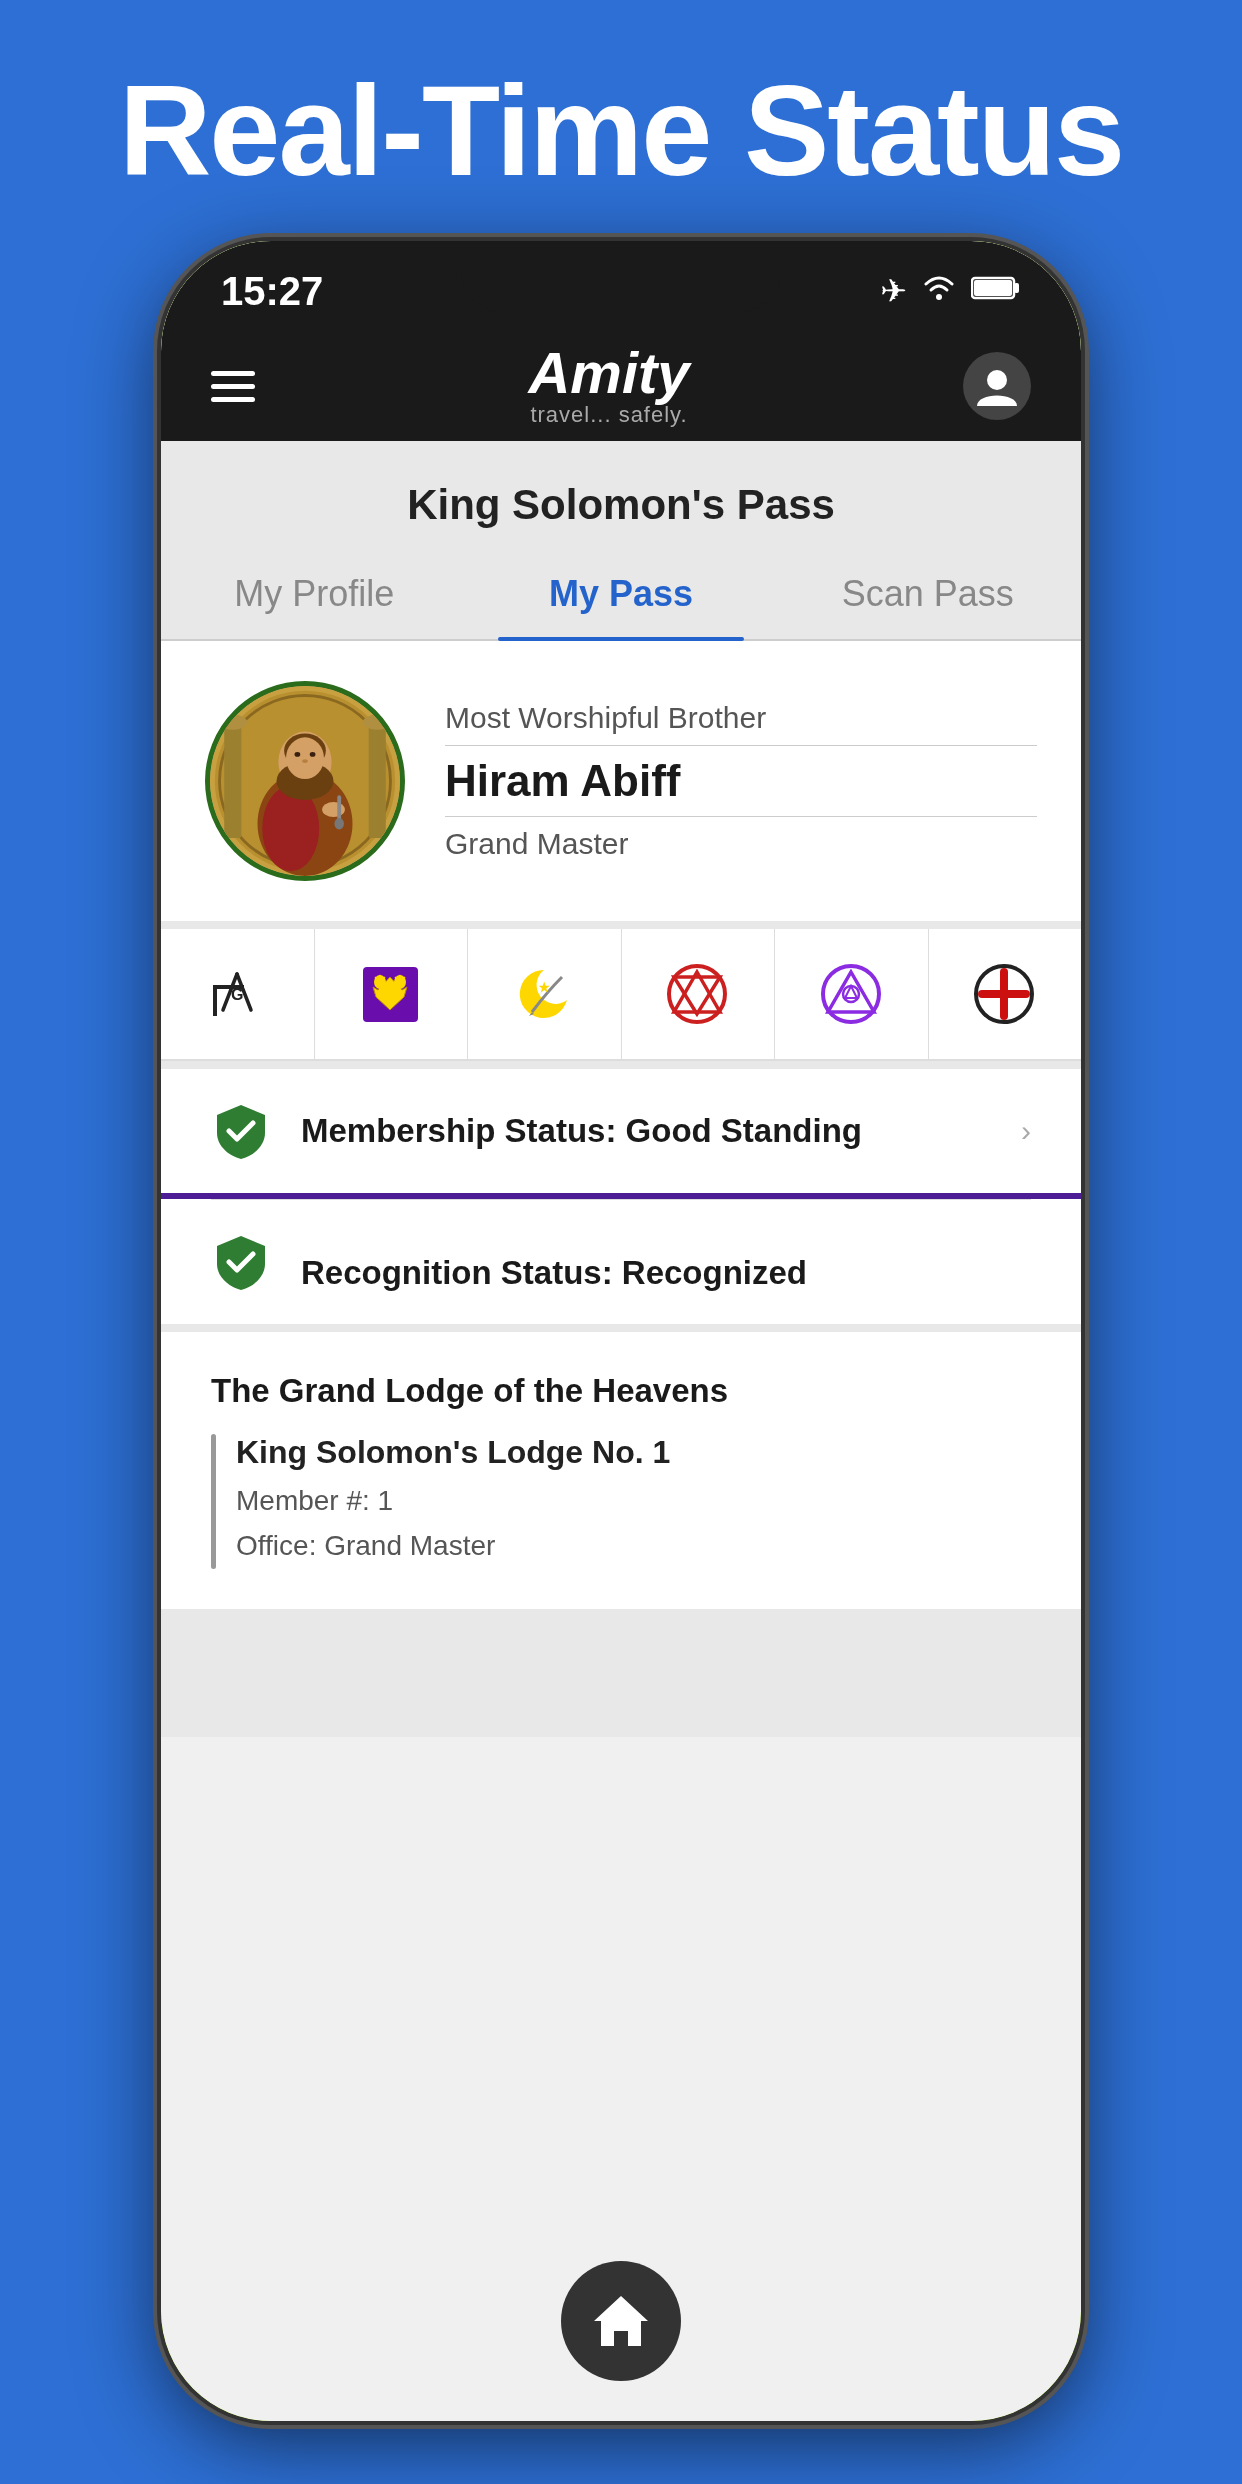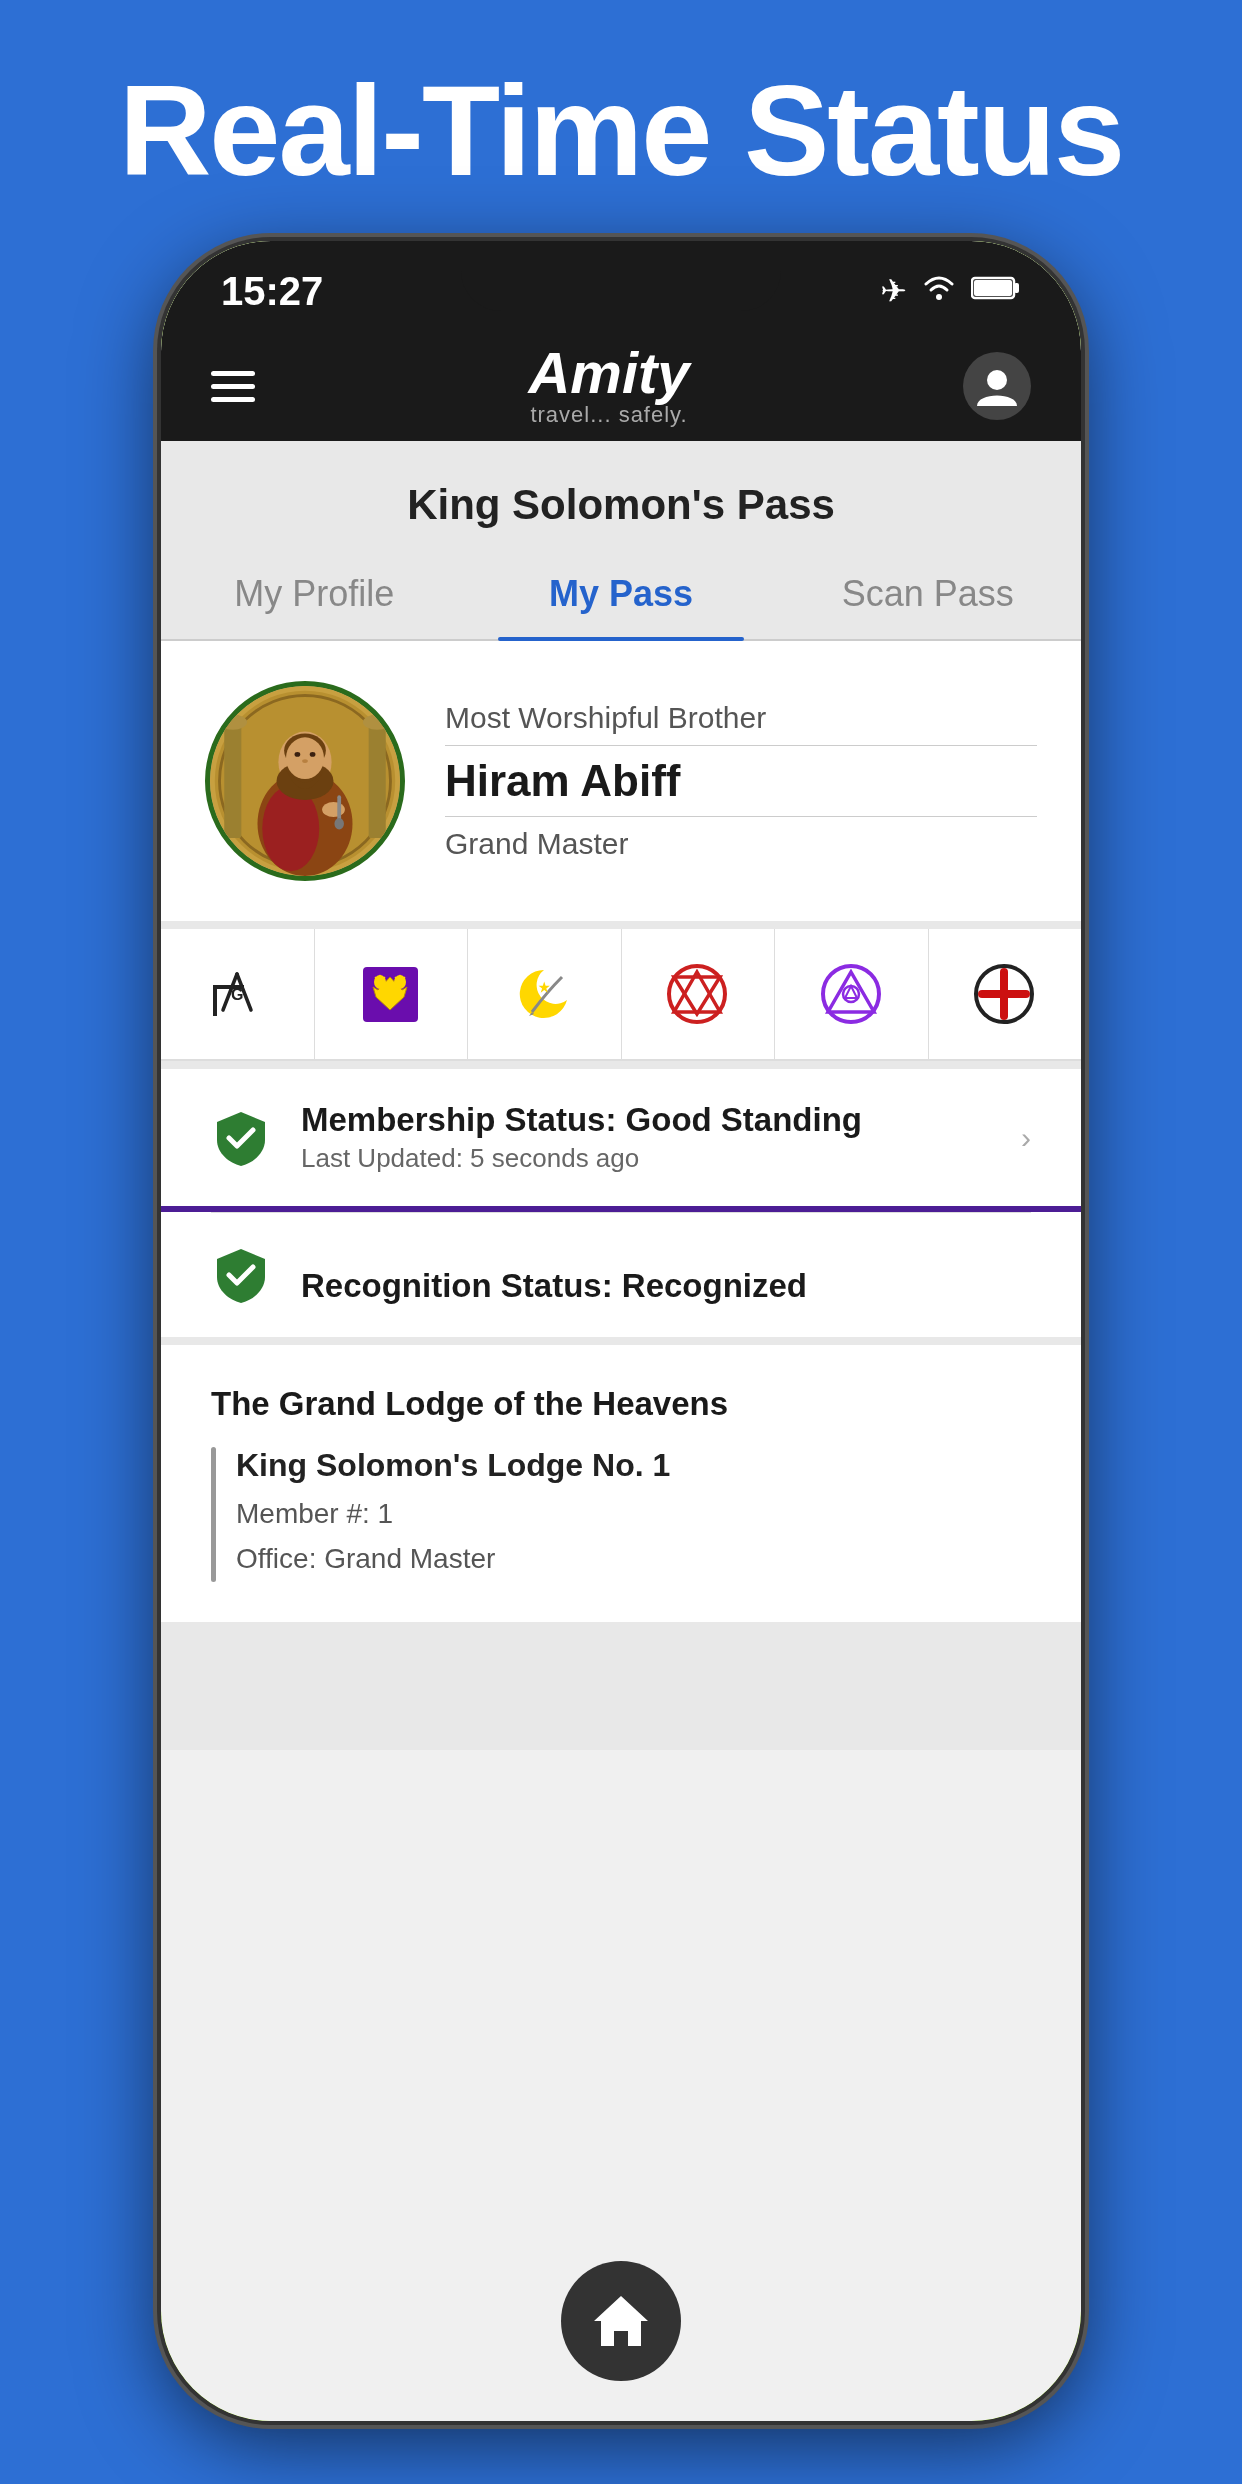--- a/index.html
+++ b/index.html
@@ -648,21 +648,20 @@
           <div class="status-badge-icon">
             <svg width="60" height="60" viewBox="0 0 60 60">
 
               <path d="M30 4 L54 14 L54 32 C54 45 42 55 30 58 C18 55 6 45 6 32 L6 14 Z" fill="#2e7d32"></path>
 
               <polyline points="18,30 26,38 42,22" stroke="white" stroke-width="5" fill="none" stroke-linecap="round" stroke-linejoin="round"></polyline>
             </svg>
           </div>
           <div class="status-text-block">
             <div class="status-main-text">Membership Status: Good Standing</div>
-            <div class="status-sub-text">Last Updated: 5 seconds ago</div>
           </div>
           <div class="status-chevron">›</div>
         </div>
 
         <div class="status-divider"></div>
 
         <div class="status-item">
           <div class="status-badge-icon">
             <svg width="60" height="60" viewBox="0 0 60 60">
               <path d="M30 4 L54 14 L54 32 C54 45 42 55 30 58 C18 55 6 45 6 32 L6 14 Z" fill="#2e7d32"></path>

